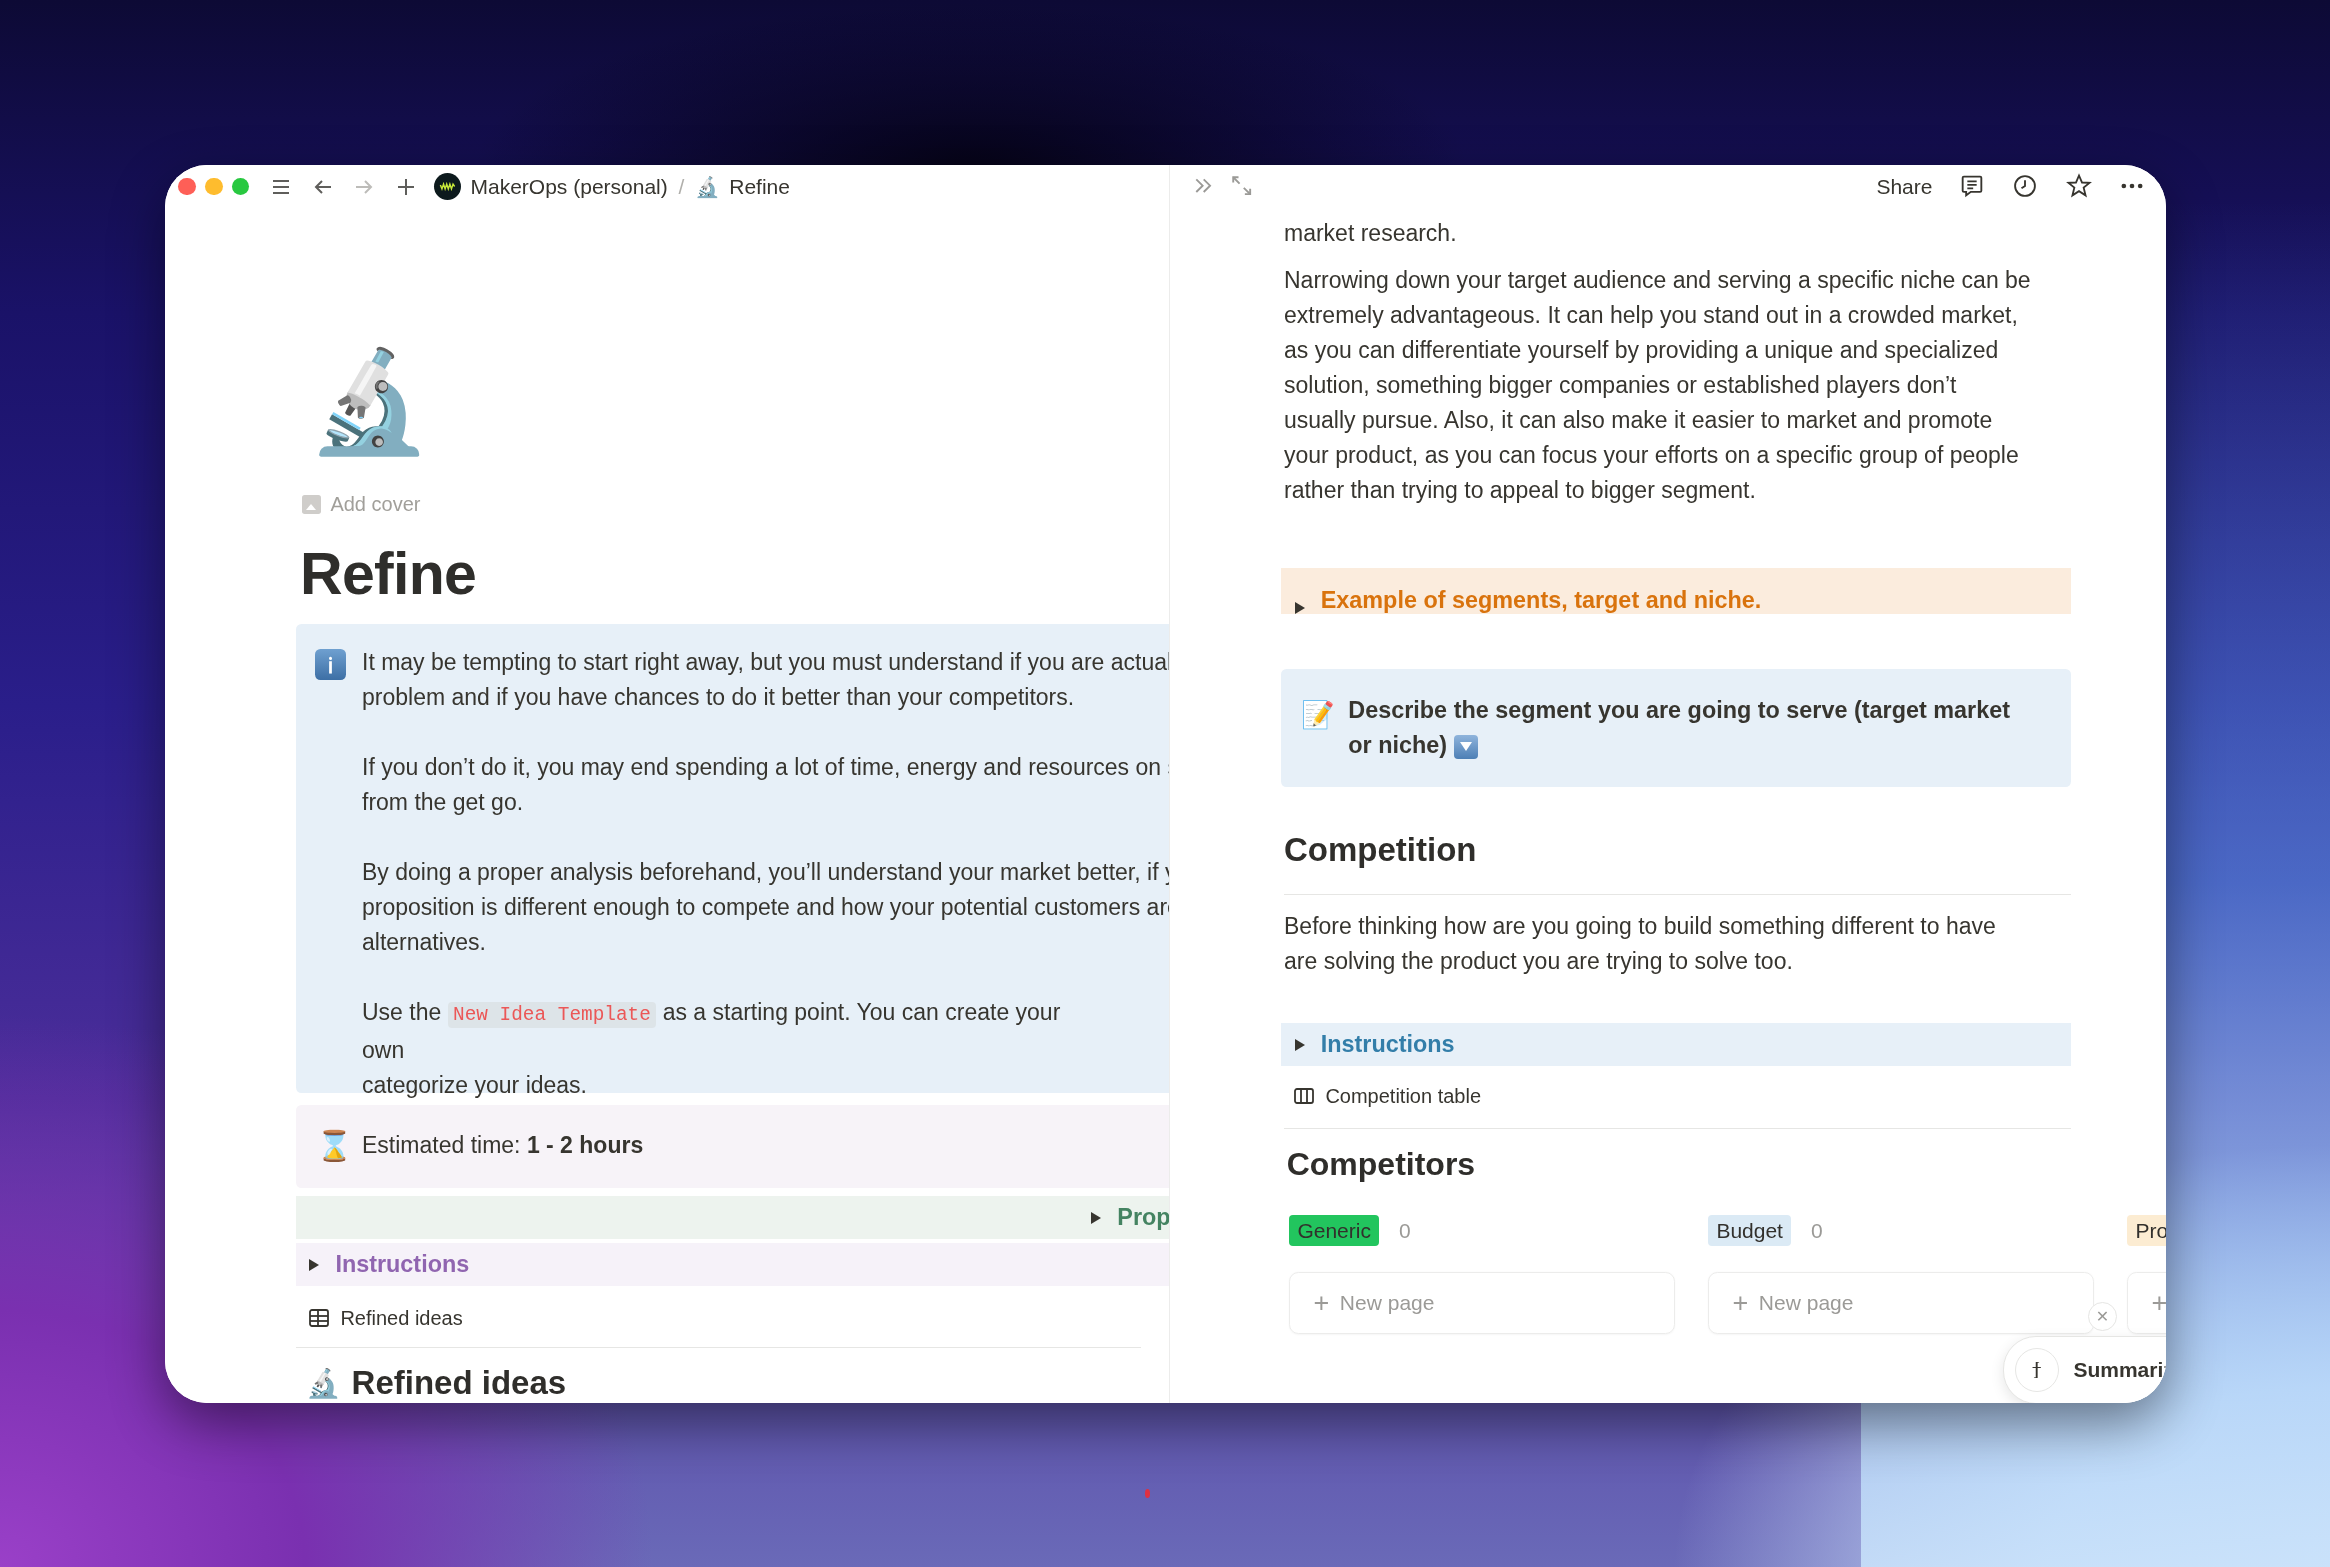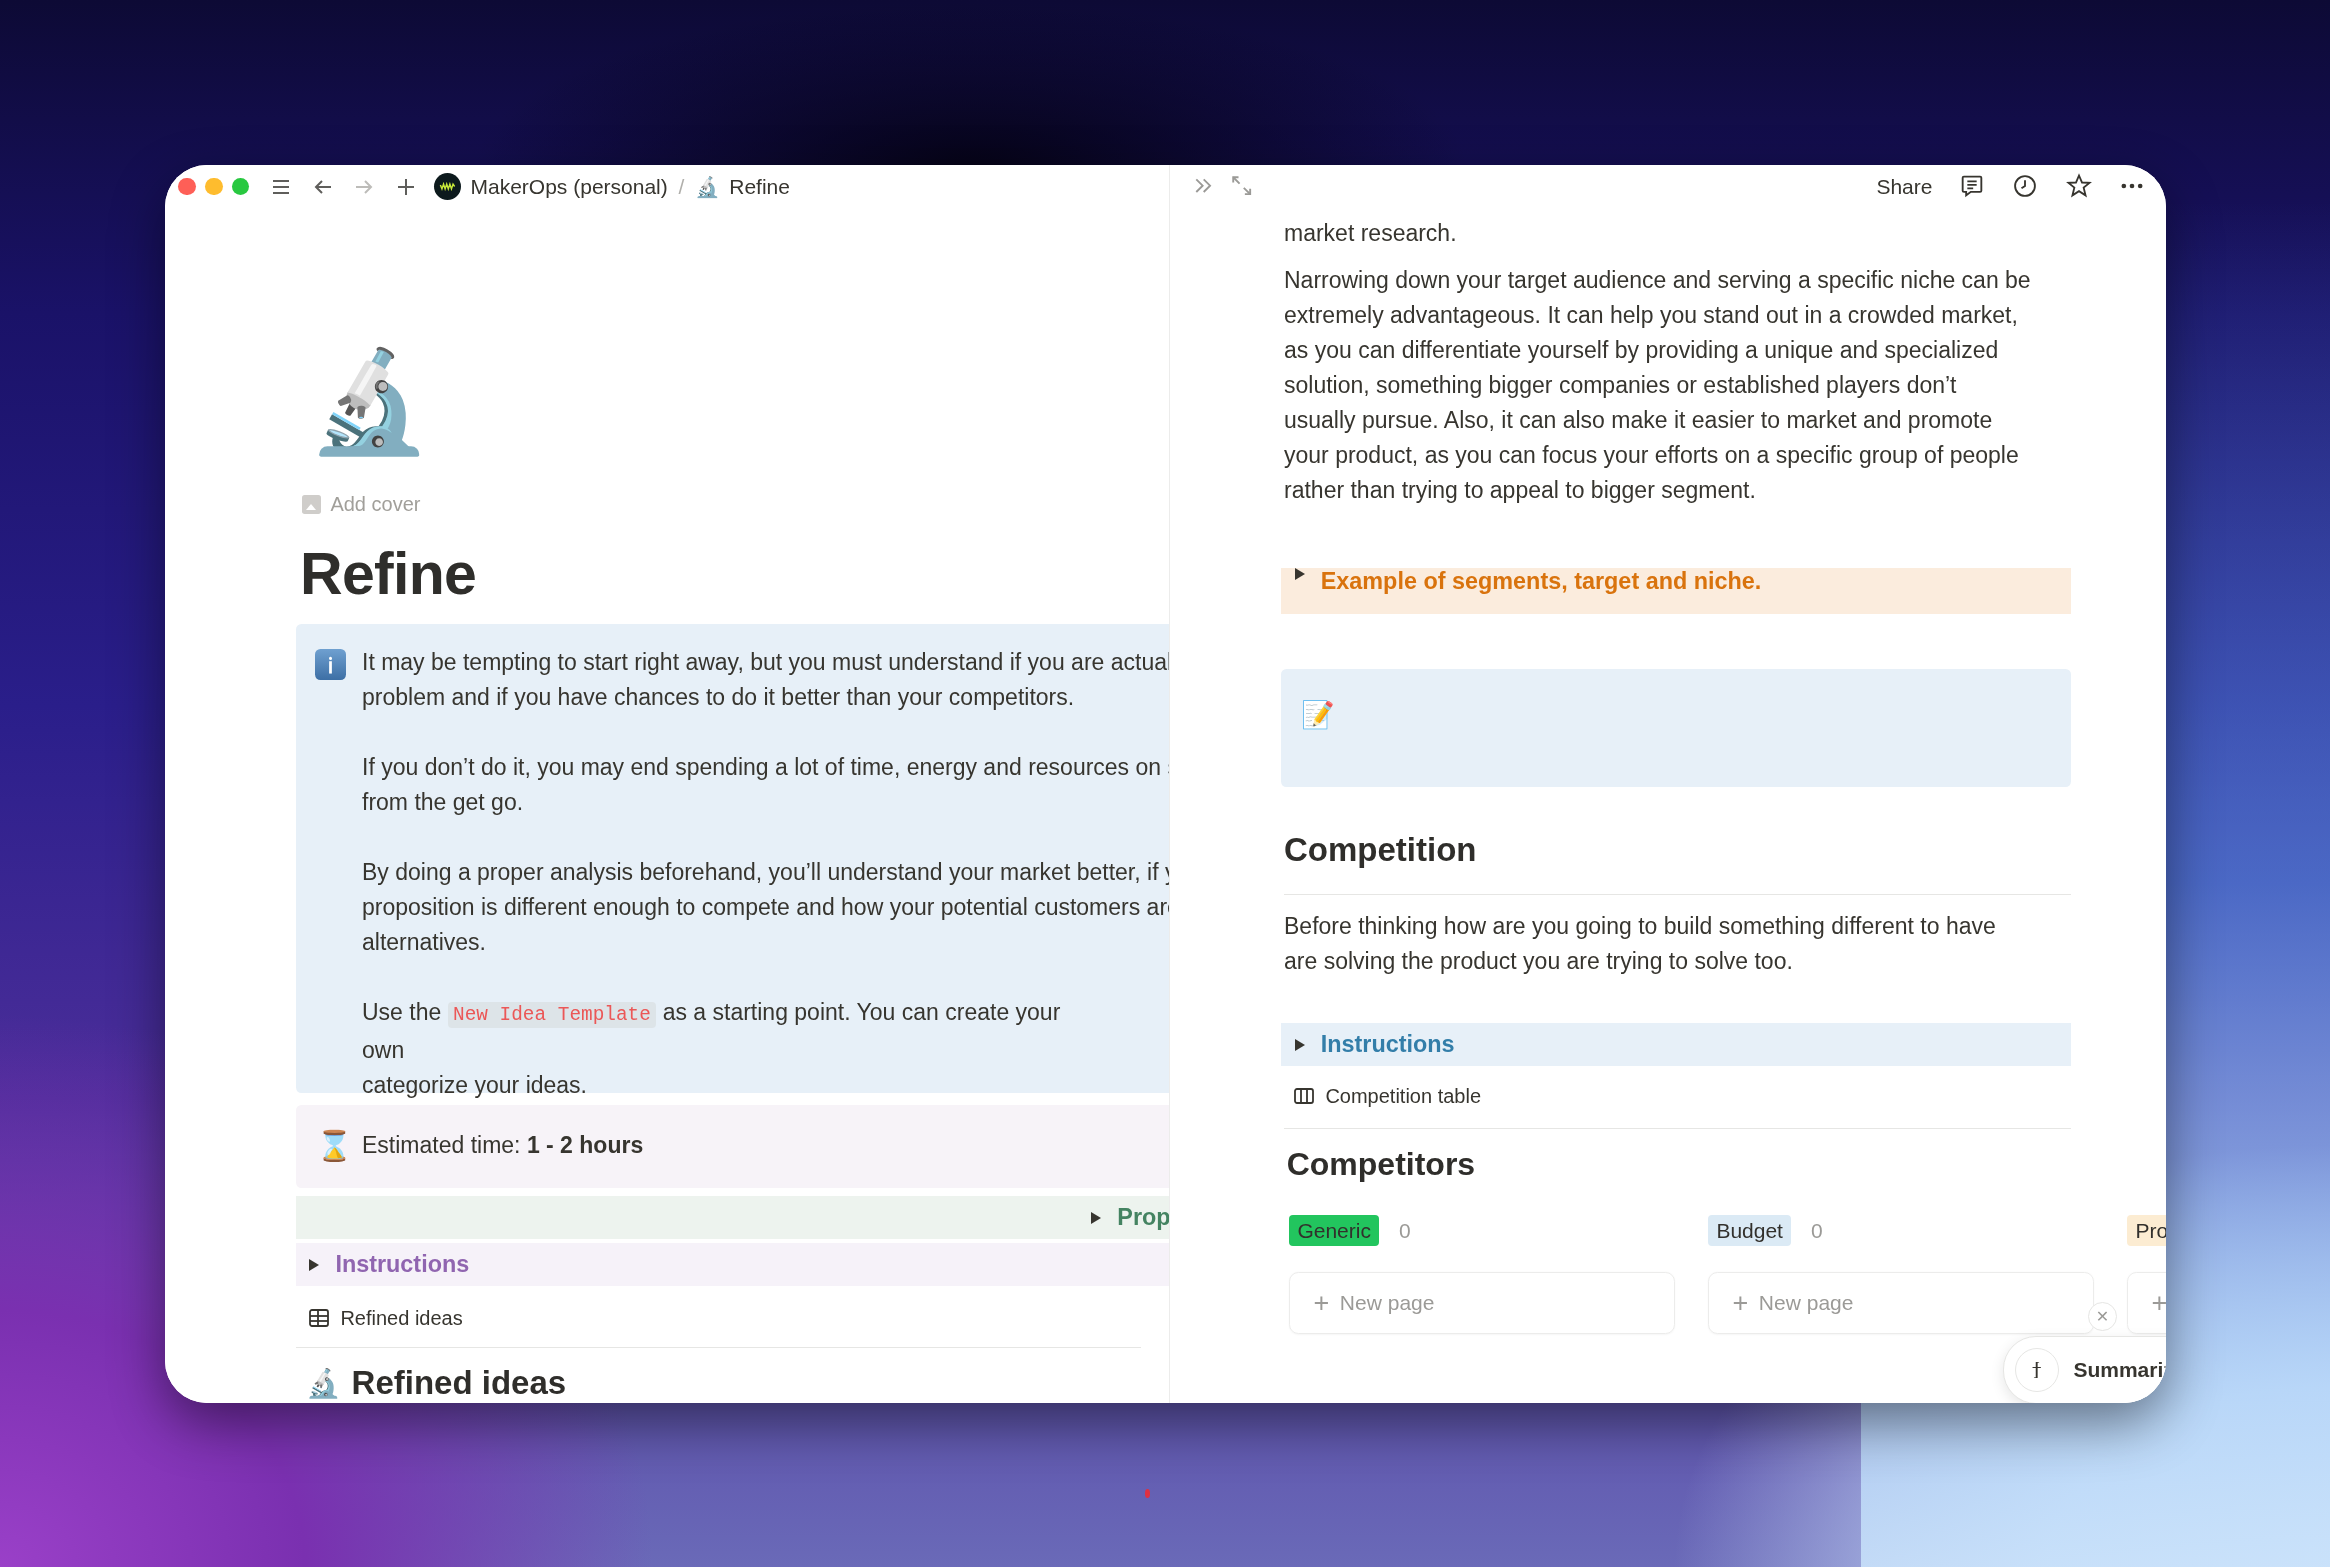--- a/index.html
+++ b/index.html
@@ -79,21 +79,21 @@
   .rtitlebar { position:absolute; top:0; left:0; right:0; height:43px; display:flex; align-items:center; }
   .rtitlebar .left-icons { display:flex; gap:12px; margin-left:21.4px; color:#9b9a97; }
   .rtitlebar .left-icons svg { width:25.4px; height:25.4px; }
   .rtitlebar .right-actions { position:absolute; right:20px; display:flex; align-items:center; gap:25.4px; color:#37352f; }
   .rtitlebar .share { font-size:21px; color:#37352f; }
   .rtitlebar svg { width:28px; height:28px; }
 
   .rcontent { position:absolute; left:114px; top:0; width:790px; }
   .rp { font-size:23px; line-height:35px; color:#37352f; margin:0; position:absolute; left:0; width:790px; }
 
-  .ex-toggle { position:absolute; left:-2.7px; top:403px; width:790px; height:46px; background:#fbecdd; display:flex; align-items:flex-start; }
+  .ex-toggle { position:absolute; left:-2.7px; top:403px; width:790px; height:46px; background:#fbecdd; display:flex; align-items:flex-end; }
   .ex-toggle .tri { width:0; height:0; border-top:6.7px solid transparent; border-bottom:6.7px solid transparent; border-left:10px solid #37352f; margin-left:13.4px; margin-right:16px; }
   .ex-toggle .lbl { font-size:23.4px; font-weight:bold; color:#d9730d; }
 
   .desc-callout { position:absolute; left:-2.7px; top:504px; width:790px; height:118px; background:#e7f0f8; border-radius:5.4px; }
   .desc-callout .em { position:absolute; left:20px; top:29.5px; font-size:27px; }
   .desc-callout .txt { position:absolute; left:67px; top:24px; width:696px; font-size:23.4px; line-height:35px; font-weight:bold; color:#37352f; }
   .desc-callout .arrow-btn { display:inline-block; width:24px; height:24px; background:linear-gradient(#8fb4dc,#4d7fb5); border-radius:4px; vertical-align:middle; position:relative; }
   .desc-callout .arrow-btn:after { content:""; position:absolute; left:6px; top:7.4px; border-left:6px solid transparent; border-right:6px solid transparent; border-top:9.4px solid #fff; }
 
   .h-competition { position:absolute; left:0; top:666px; font-size:33px; font-weight:bold; color:#2f2e2b; }
@@ -283,20 +283,24 @@
         <div>rather than trying to appeal to bigger segment.</div>
       </div>
 
       <div class="ex-toggle">
         <span class="tri"></span>
         <span class="lbl">Example of segments, target and niche.</span>
       </div>
 
       <div class="desc-callout">
         <span class="em">📝</span>
+        <div class="txt">
+          <div>Describe the segment you are going to serve (target market</div>
+          <div><span>or niche) </span><span class="arrow-btn"></span></div>
+        </div>
       </div>
 
       <div class="h-competition">Competition</div>
       <div class="hr-r1"></div>
 
       <div class="rp" style="top:744px;">
         <div>Before thinking how are you going to build something different to have</div>
         <div>are solving the product you are trying to solve too.</div>
       </div>
 

